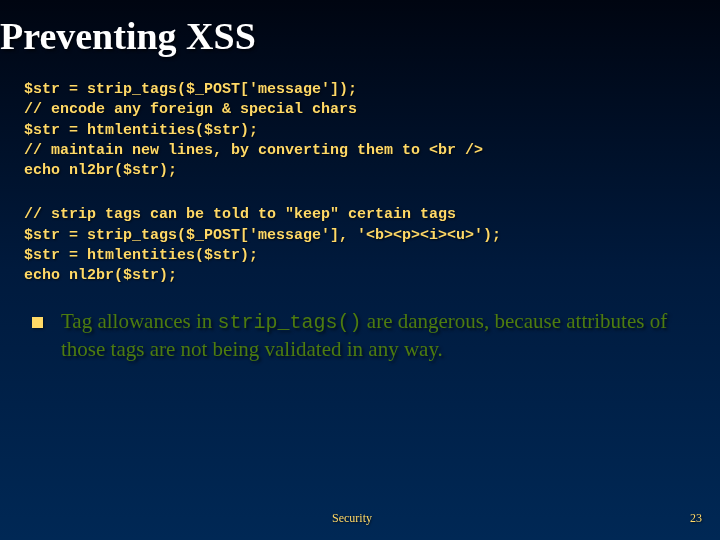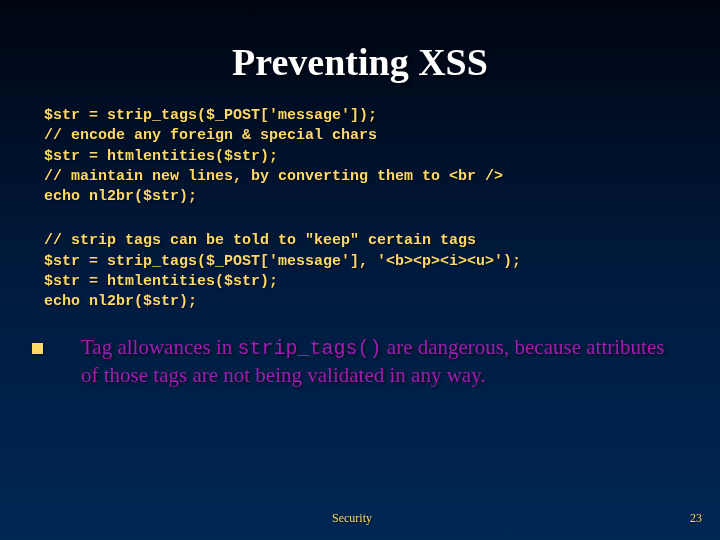--- a/index.html
+++ b/index.html
@@ -6,35 +6,35 @@
   body {
     width: 720px;
     height: 540px;
     background: linear-gradient(180deg, #000511 0%, #001a3d 50%, #002855 100%);
     font-family: Georgia, 'Times New Roman', serif;
     color: #fff;
     position: relative;
     overflow: hidden;
   }
   .title {
-    text-align: center;
+    text-align: left;
     font-size: 38px;
     font-weight: bold;
     color: #fff;
-    padding-top: 40px;
+    padding-top: 14px;
     padding-bottom: 22px;
     text-shadow: 2px 2px 3px rgba(0,0,0,0.6);
   }
   .code-block {
     font-family: 'Courier New', Courier, monospace;
     font-size: 15px;
     font-weight: bold;
     color: #ffd966;
     line-height: 1.35;
-    padding-left: 44px;
+    padding-left: 24px;
     padding-right: 32px;
     white-space: pre;
     text-shadow: 1px 1px 2px rgba(0,0,0,0.6);
   }
   .code-block + .code-block {
     margin-top: 24px;
   }
   .bullet-row {
     display: flex;
     padding-left: 32px;
@@ -46,23 +46,22 @@
     height: 11px;
     background: #ffd966;
     margin-top: 9px;
     margin-right: 18px;
     flex-shrink: 0;
     box-shadow: 1px 1px 2px rgba(0,0,0,0.5);
   }
   .bullet-text {
     font-size: 21px;
     line-height: 1.3;
-    color: #a21caf;
+    color: #4d7c0f;
     text-shadow: 2px 2px 3px rgba(0,0,0,0.6);
-    margin-left: 20px;
   }
   .mono {
     font-family: 'Courier New', Courier, monospace;
     font-size: 20px;
   }
   .footer-center {
     position: absolute;
     bottom: 14px;
     left: 0;
     right: 16px;

